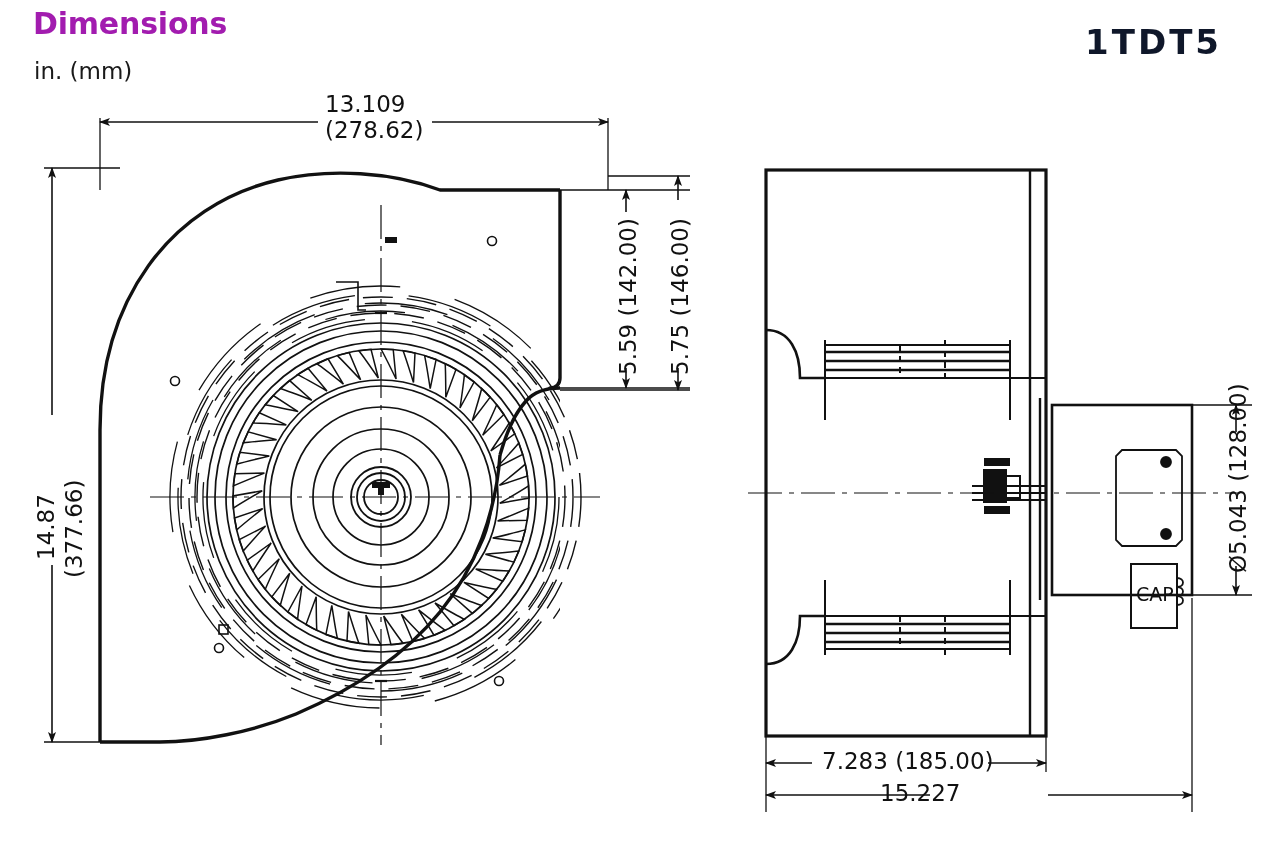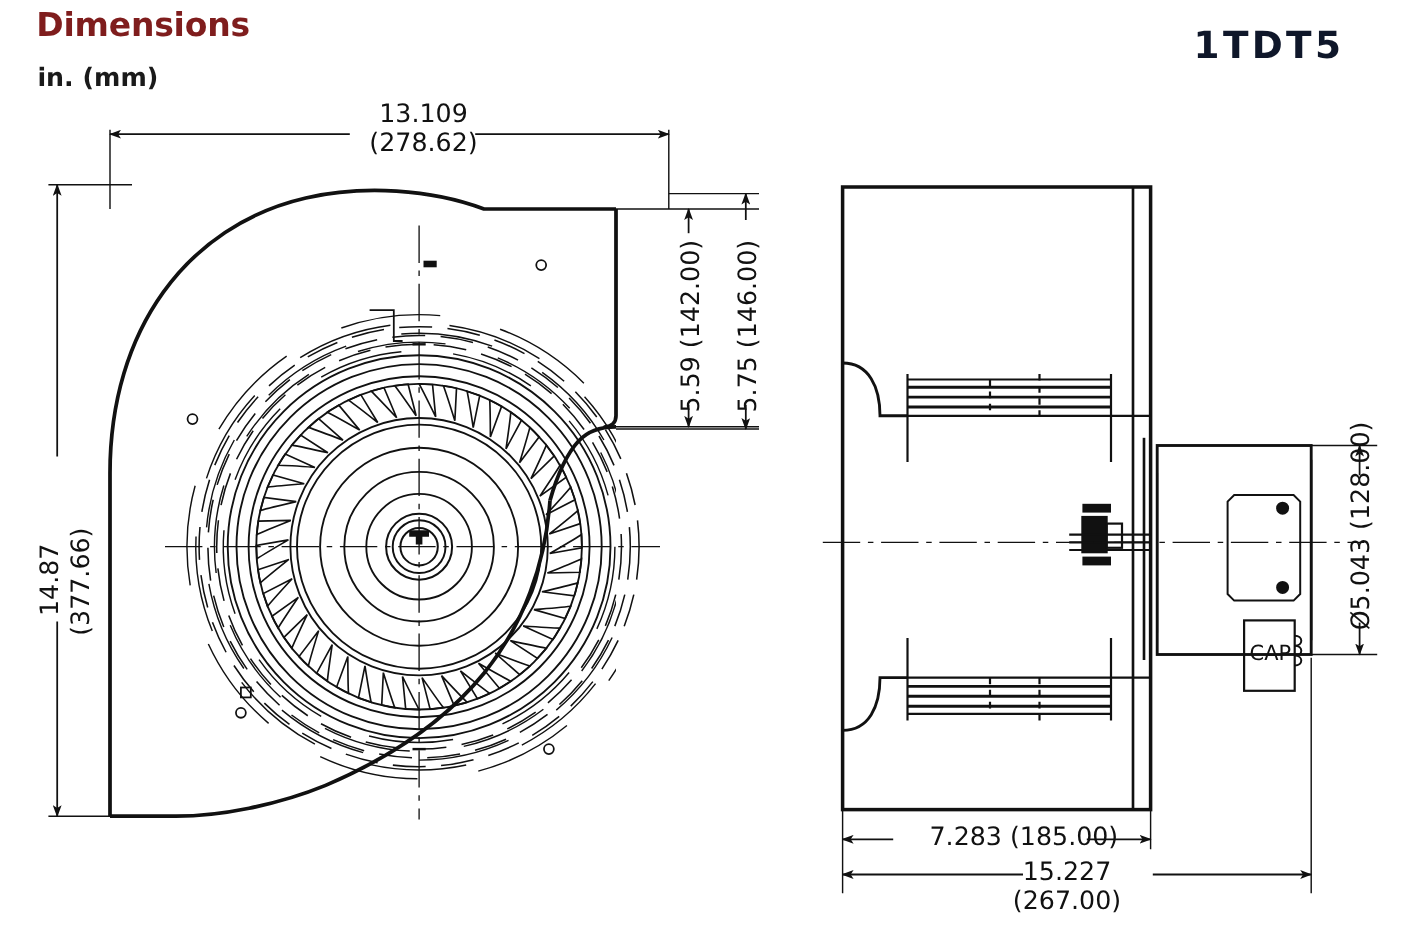--- a/index.html
+++ b/index.html
@@ -22,29 +22,29 @@
     width: 1280px;
     height: 852px;
   }
   .title {
     position: absolute;
     left: 33px;
     top: 6px;
     font-size: 30px;
     font-weight: 700;
     letter-spacing: -0.2px;
-    color: #7f1d1d;
+    color: #a21caf;
     white-space: nowrap;
   }
   .subtitle {
     position: absolute;
     left: 34px;
     top: 58px;
     font-size: 23px;
-    font-weight: 700;
+    font-weight: 400;
     color: #1a1a1a;
     white-space: nowrap;
   }
   .partno {
     position: absolute;
     right: 58px;
     top: 22px;
     font-size: 34px;
     font-weight: 700;
     letter-spacing: 3px;
@@ -58,21 +58,21 @@
     height: 852px;
   }
   .dimtext {
     position: absolute;
     font-size: 23px;
     font-weight: 400;
     color: #111111;
     white-space: nowrap;
     line-height: 1.12;
   }
-  .dimtext.center { text-align: center; }
+  .dimtext.center { }
   .rot90 {
     transform-origin: 0 0;
     transform: rotate(-90deg);
   }
   .captxt {
     position: absolute;
     font-size: 19px;
     color: #111111;
     white-space: nowrap;
   }
@@ -415,22 +415,21 @@
   <div class="dimtext rot90" style="left:34px; top:560px;">14.87</div>
   <div class="dimtext rot90" style="left:62px; top:578px;">(377.66)</div>
 
 
   <div class="dimtext rot90" style="left:616px; top:375px;">5.59 (142.00)</div>
 
   <div class="dimtext rot90" style="left:668px; top:375px;">5.75 (146.00)</div>
 
   <div class="dimtext rot90" style="left:1226px; top:573px;">Ø5.043 (128.00)</div>
 
-  <div class="dimtext" style="left:845px; top:749px;">7.283 (185.00)</div>
+  <div class="dimtext" style="left:822px; top:749px;">7.283 (185.00)</div>
 
   <div class="dimtext center" style="left:880px; top:781px; width:180px;">
     <div>15.227</div>
-    <div>(267.00)</div>
   </div>
 
   <div class="captxt" style="left:1136px; top:583px;">CAP</div>
 
 </div>
 
 </body></html>

